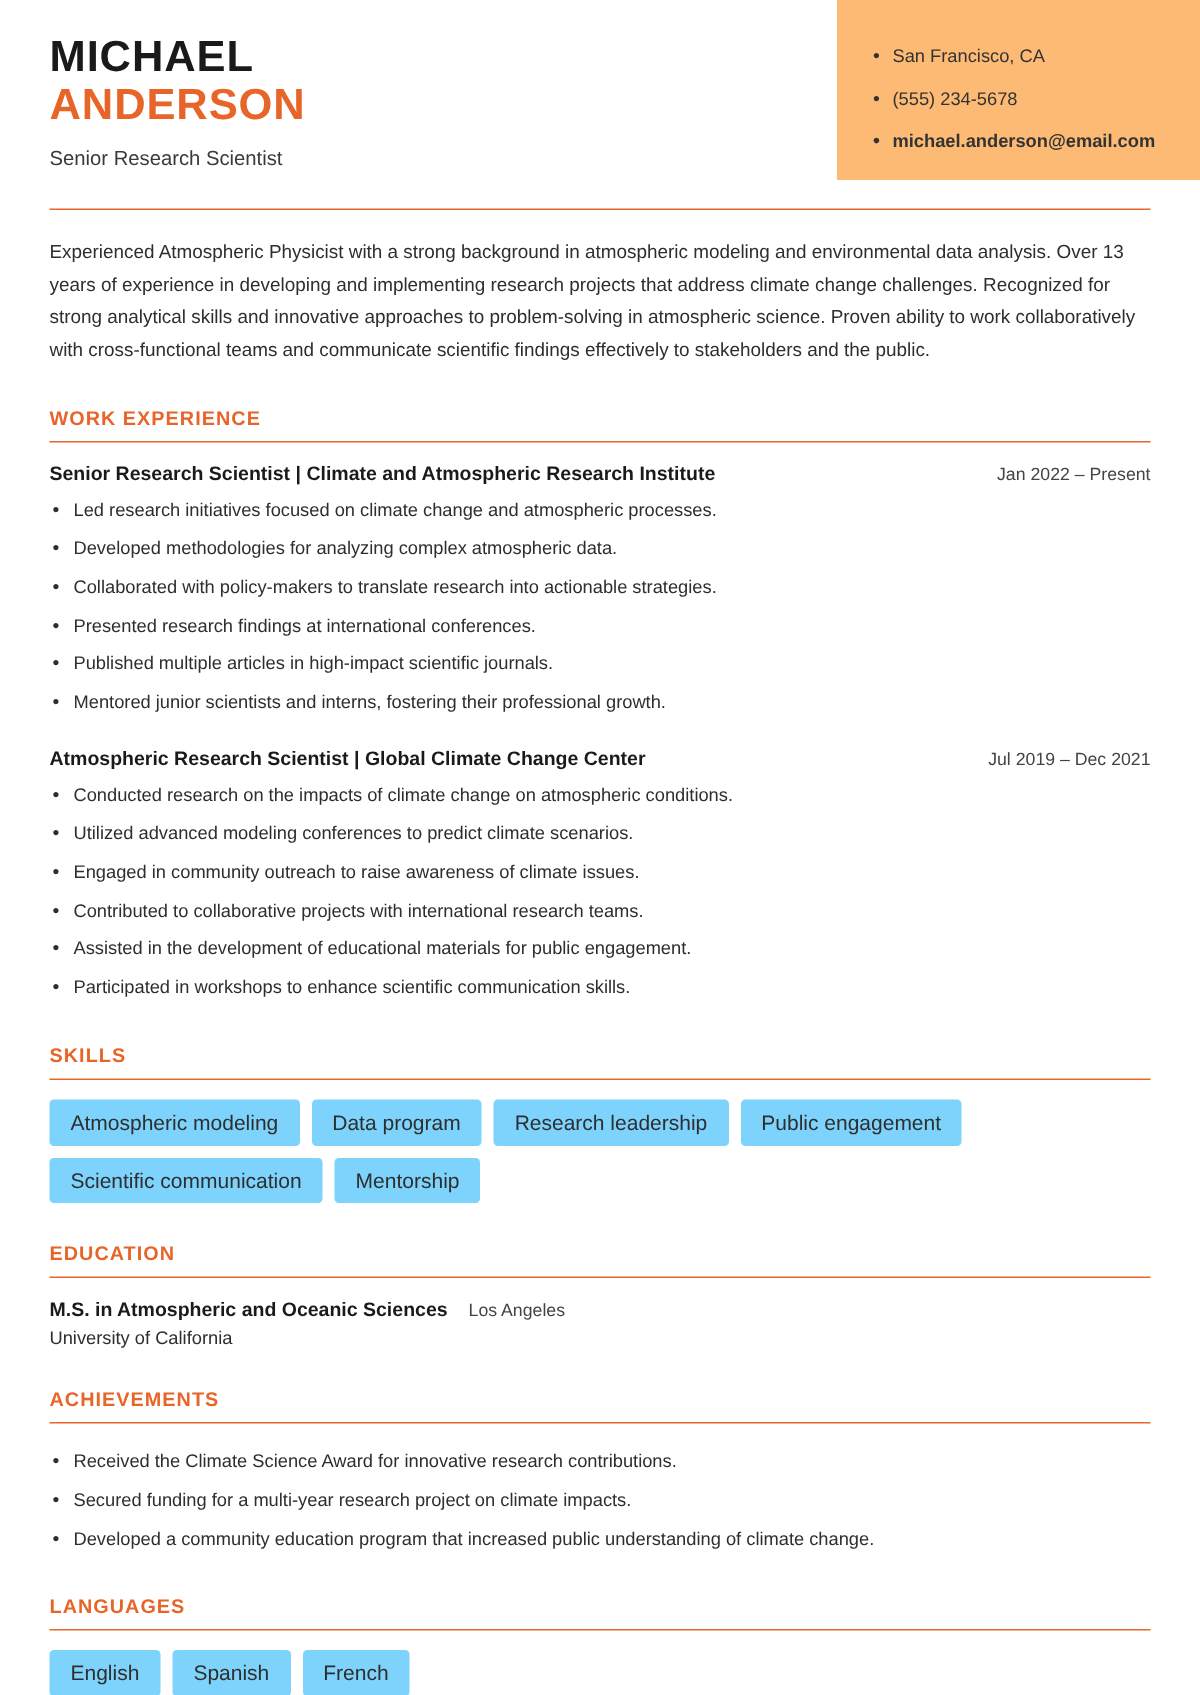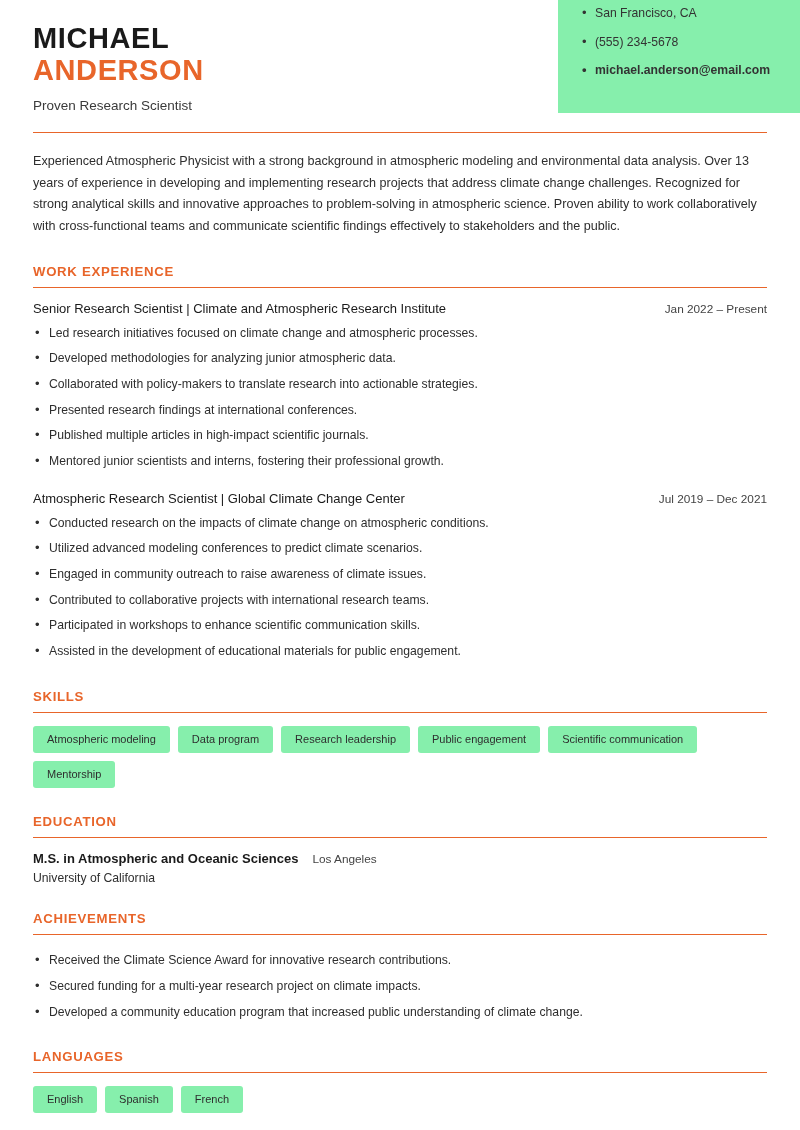--- a/index.html
+++ b/index.html
@@ -48,23 +48,23 @@
     line-height: 1.12;
     margin: 0;
   }
   .job-title {
     font-size: 13.5px;
     color: #3a3a3a;
     margin-top: 11px;
     font-weight: 400;
   }
   .header-right {
-    background: #86efac;
+    background: #fdba74;
     width: 242px;
-    padding: 6px 20px 18px 24px;
+    padding: 30px 20px 18px 24px;
     flex: 0 0 242px;
   }
   .contact-list {
     list-style: none;
     margin: 0;
     padding: 0;
   }
   .contact-list li {
     font-size: 12.2px;
     color: #333333;
@@ -119,21 +119,21 @@
   .job { margin-bottom: 20px; }
   .job:last-child { margin-bottom: 0; }
   .job-head {
     display: flex;
     justify-content: space-between;
     align-items: baseline;
     margin-bottom: 9px;
   }
   .job-role {
     font-size: 13px;
-    font-weight: normal;
+    font-weight: bold;
     color: #1a1a1a;
   }
   .job-dates {
     font-size: 11.8px;
     color: #444444;
     white-space: nowrap;
     padding-left: 14px;
   }
   ul.bullets {
     list-style: none;
@@ -158,23 +158,23 @@
     color: #2e2e2e;
   }
 
   
   .chips {
     display: flex;
     flex-wrap: wrap;
     gap: 8px;
   }
   .chip {
-    background: #86efac;
-    color: #2e2e2e;
-    font-size: 11px;
+    background: #7dd3fc;
+    color: #2e2e2e;
+    font-size: 14px;
     padding: 7px 14px;
     border-radius: 3px;
     white-space: nowrap;
     line-height: 1.2;
   }
 
   
   .edu-head {
     display: flex;
     justify-content: flex-start;
@@ -203,21 +203,21 @@
 </style>
 </head>
 <body>
 
 <div class="page">
 
   <div class="header">
     <div class="header-left">
       <div class="name-first">MICHAEL</div>
       <div class="name-last">ANDERSON</div>
-      <div class="job-title">Proven Research Scientist</div>
+      <div class="job-title">Senior Research Scientist</div>
     </div>
     <div class="header-right">
       <ul class="contact-list">
         <li>San Francisco, CA</li>
         <li>(555) 234-5678</li>
         <li>michael.anderson@email.com</li>
       </ul>
     </div>
   </div>
   <hr class="header-rule">
@@ -230,40 +230,40 @@
       <div class="section-title">WORK EXPERIENCE</div>
       <hr class="section-rule">
 
       <div class="job">
         <div class="job-head">
           <div class="job-role">Senior Research Scientist | Climate and Atmospheric Research Institute</div>
           <div class="job-dates">Jan 2022 – Present</div>
         </div>
         <ul class="bullets">
           <li>Led research initiatives focused on climate change and atmospheric processes.</li>
-          <li>Developed methodologies for analyzing junior atmospheric data.</li>
+          <li>Developed methodologies for analyzing complex atmospheric data.</li>
           <li>Collaborated with policy-makers to translate research into actionable strategies.</li>
           <li>Presented research findings at international conferences.</li>
           <li>Published multiple articles in high-impact scientific journals.</li>
           <li>Mentored junior scientists and interns, fostering their professional growth.</li>
         </ul>
       </div>
 
       <div class="job">
         <div class="job-head">
           <div class="job-role">Atmospheric Research Scientist | Global Climate Change Center</div>
           <div class="job-dates">Jul 2019 – Dec 2021</div>
         </div>
         <ul class="bullets">
           <li>Conducted research on the impacts of climate change on atmospheric conditions.</li>
           <li>Utilized advanced modeling conferences to predict climate scenarios.</li>
           <li>Engaged in community outreach to raise awareness of climate issues.</li>
           <li>Contributed to collaborative projects with international research teams.</li>
+          <li>Assisted in the development of educational materials for public engagement.</li>
           <li>Participated in workshops to enhance scientific communication skills.</li>
-          <li>Assisted in the development of educational materials for public engagement.</li>
         </ul>
       </div>
     </div>
 
     <div class="section section-skills">
       <div class="section-title">SKILLS</div>
       <hr class="section-rule">
       <div class="chips">
         <span class="chip">Atmospheric modeling</span>
         <span class="chip">Data program</span>

